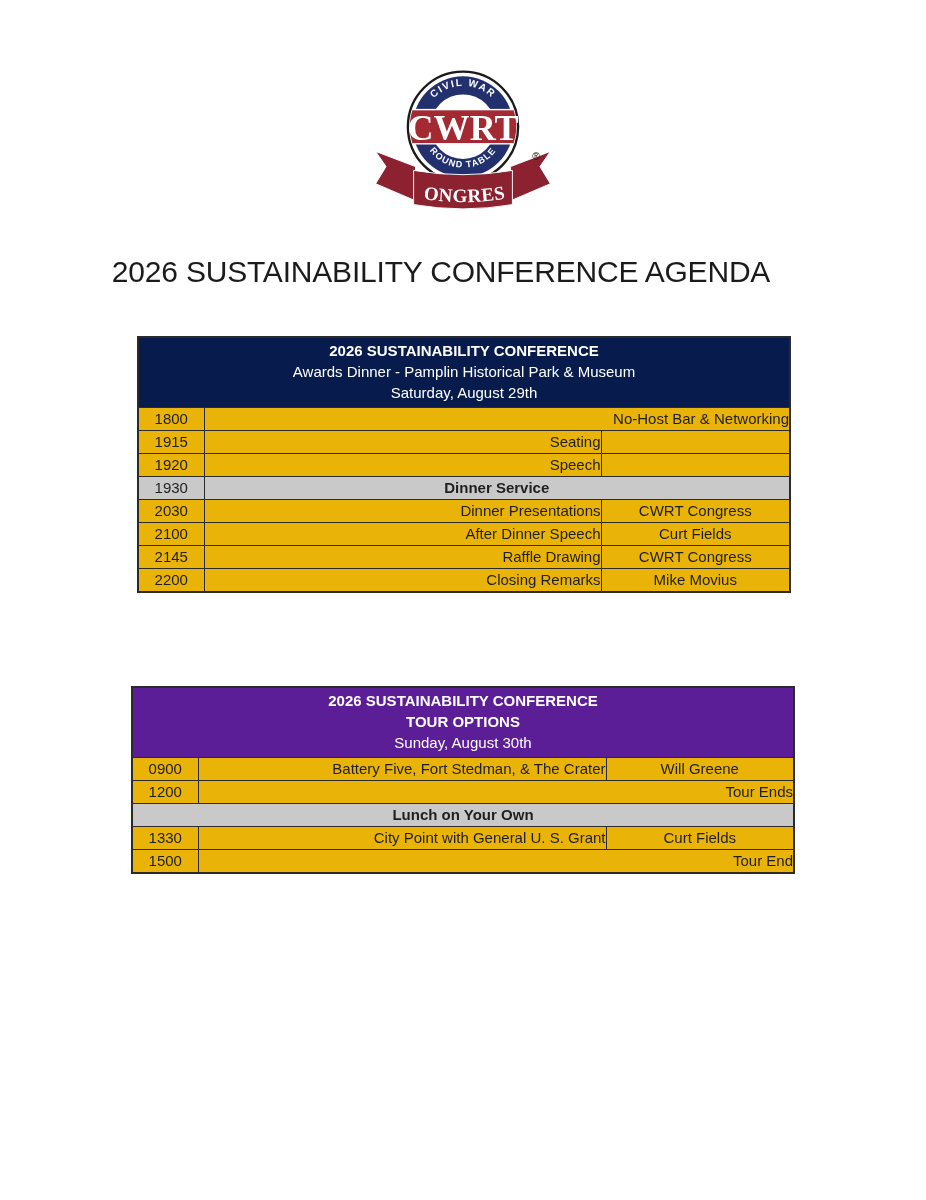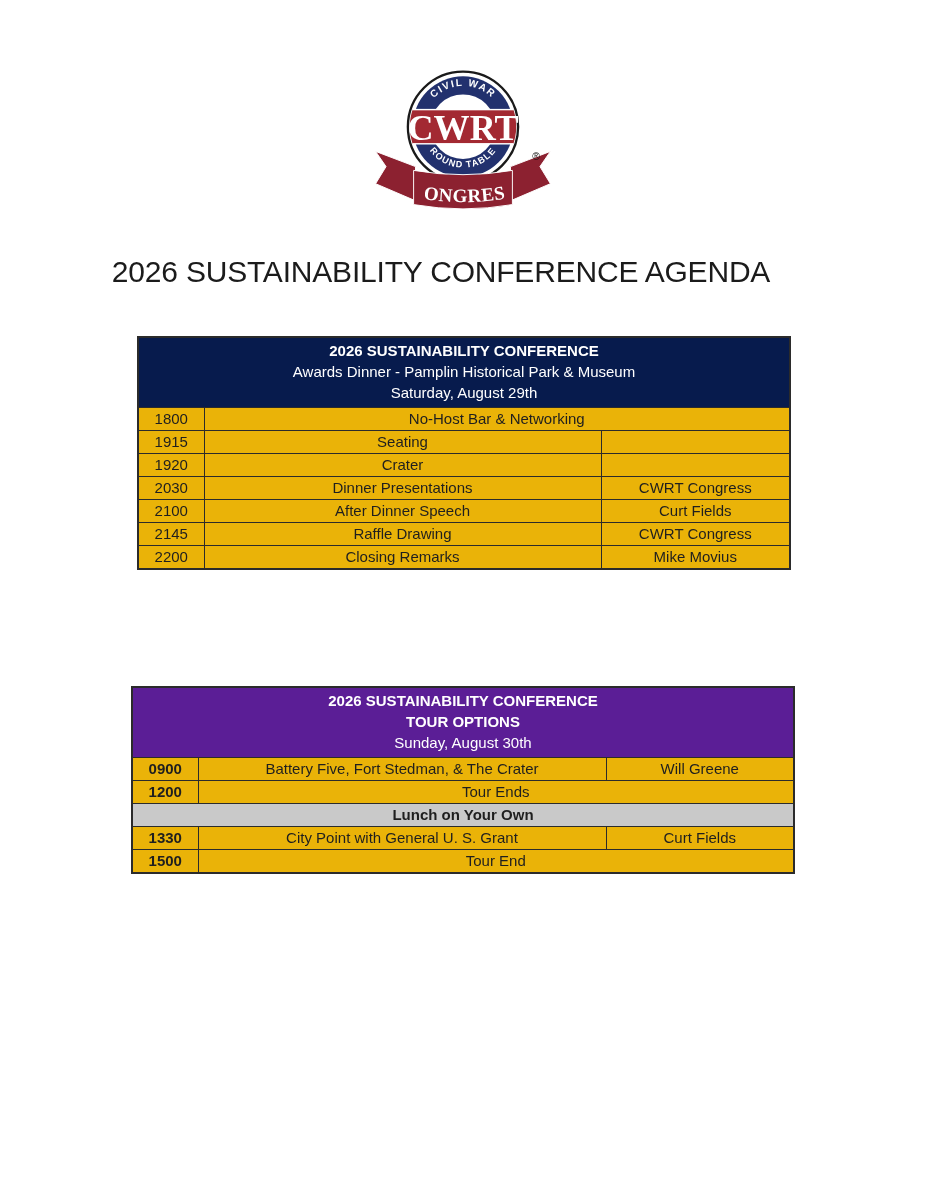--- a/index.html
+++ b/index.html
@@ -48,22 +48,22 @@
   td.hdrcell {
     text-align:center; color:#ffffff;
     padding:2px 0 4px 0; height:auto;
   }
   #dinner-table td.hdrcell { background:#071b4d; }
   #tour-table   td.hdrcell { background:#5b1e96; }
   .hline  { font-size:15px; line-height:21px; font-weight:400; }
   .hline1 { font-size:15px; line-height:21px; font-weight:700; }
 
   td.time { text-align:center; }
-  #tour-table td.time { font-weight:700;text-align:center; }
-  td.act  { text-align:center; }
+  #tour-table td.time { font-weight:400;text-align:center; }
+  td.act  { text-align:right; }
   td.who  { text-align:center; }
   td.sec-time  { background:#c9c9c9; text-align:center; }
   td.sec-label { background:#c9c9c9; text-align:center; font-weight:700; }
 </style>
 </head>
 <body>
 
 <div class="logo-wrap">
   <svg viewBox="0 0 200 160" aria-hidden="true">
     <defs>
@@ -127,22 +127,26 @@
       <td class="time">1800</td>
       <td class="act" colspan="2">No-Host Bar &amp; Networking</td>
     </tr>
     <tr>
       <td class="time">1915</td>
       <td class="act">Seating</td>
       <td class="who"></td>
     </tr>
     <tr>
       <td class="time">1920</td>
-      <td class="act">Crater</td>
+      <td class="act">Speech</td>
       <td class="who"></td>
+    </tr>
+    <tr>
+      <td class="sec-time">1930</td>
+      <td class="sec-label" colspan="2">Dinner Service</td>
     </tr>
     <tr>
       <td class="time">2030</td>
       <td class="act">Dinner Presentations</td>
       <td class="who">CWRT Congress</td>
     </tr>
     <tr>
       <td class="time">2100</td>
       <td class="act">After Dinner Speech</td>
       <td class="who">Curt Fields</td>

